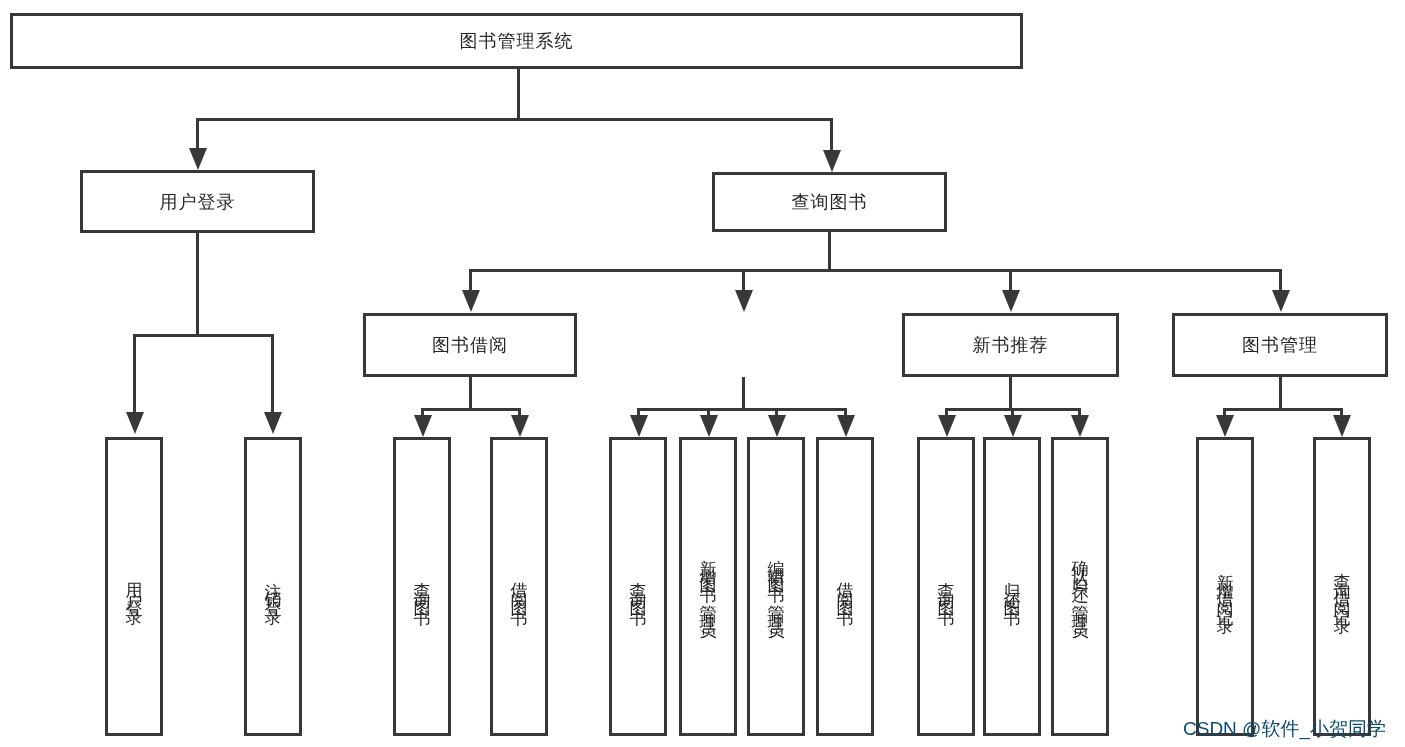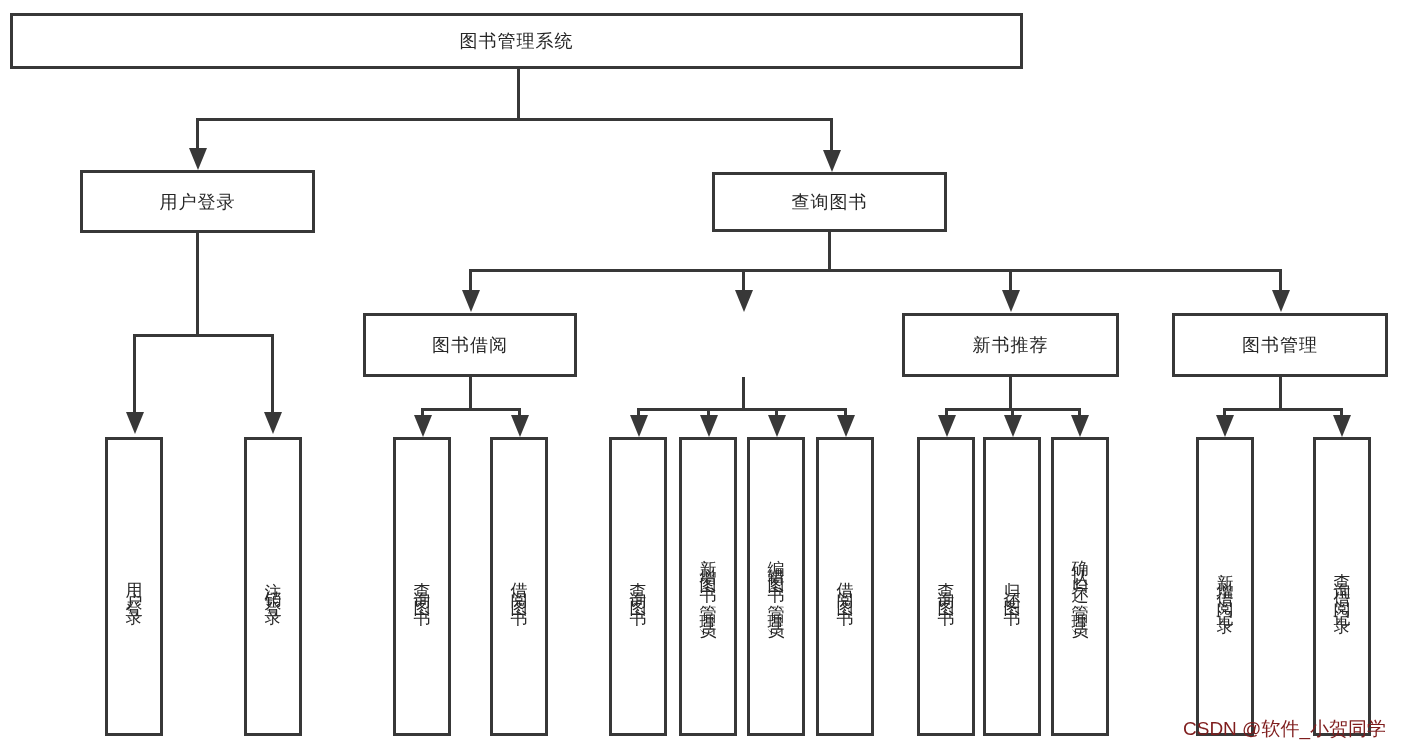--- a/index.html
+++ b/index.html
@@ -27,21 +27,21 @@
   .hline,.vline{position:absolute;background:#383838;}
   .hline{height:3px;}
   .vline{width:3px;}
   .arrow{
     position:absolute;width:0;height:0;
     border-left:9px solid transparent;border-right:9px solid transparent;
     border-top:22px solid #383838;
   }
   .watermark{
     position:absolute;left:1183px;top:716px;z-index:5;
-    color:#7f1d1d;font-size:19px;white-space:nowrap;
+    color:#0c4a6e;font-size:19px;white-space:nowrap;
   }
 </style>
 </head>
 <body>
 
 <div class="stage">
 
   <div class="node" style="left:10px;top:13px;width:1013px;height:56px;align-items:center;">
     <span>图书管理系统</span>
   </div>

